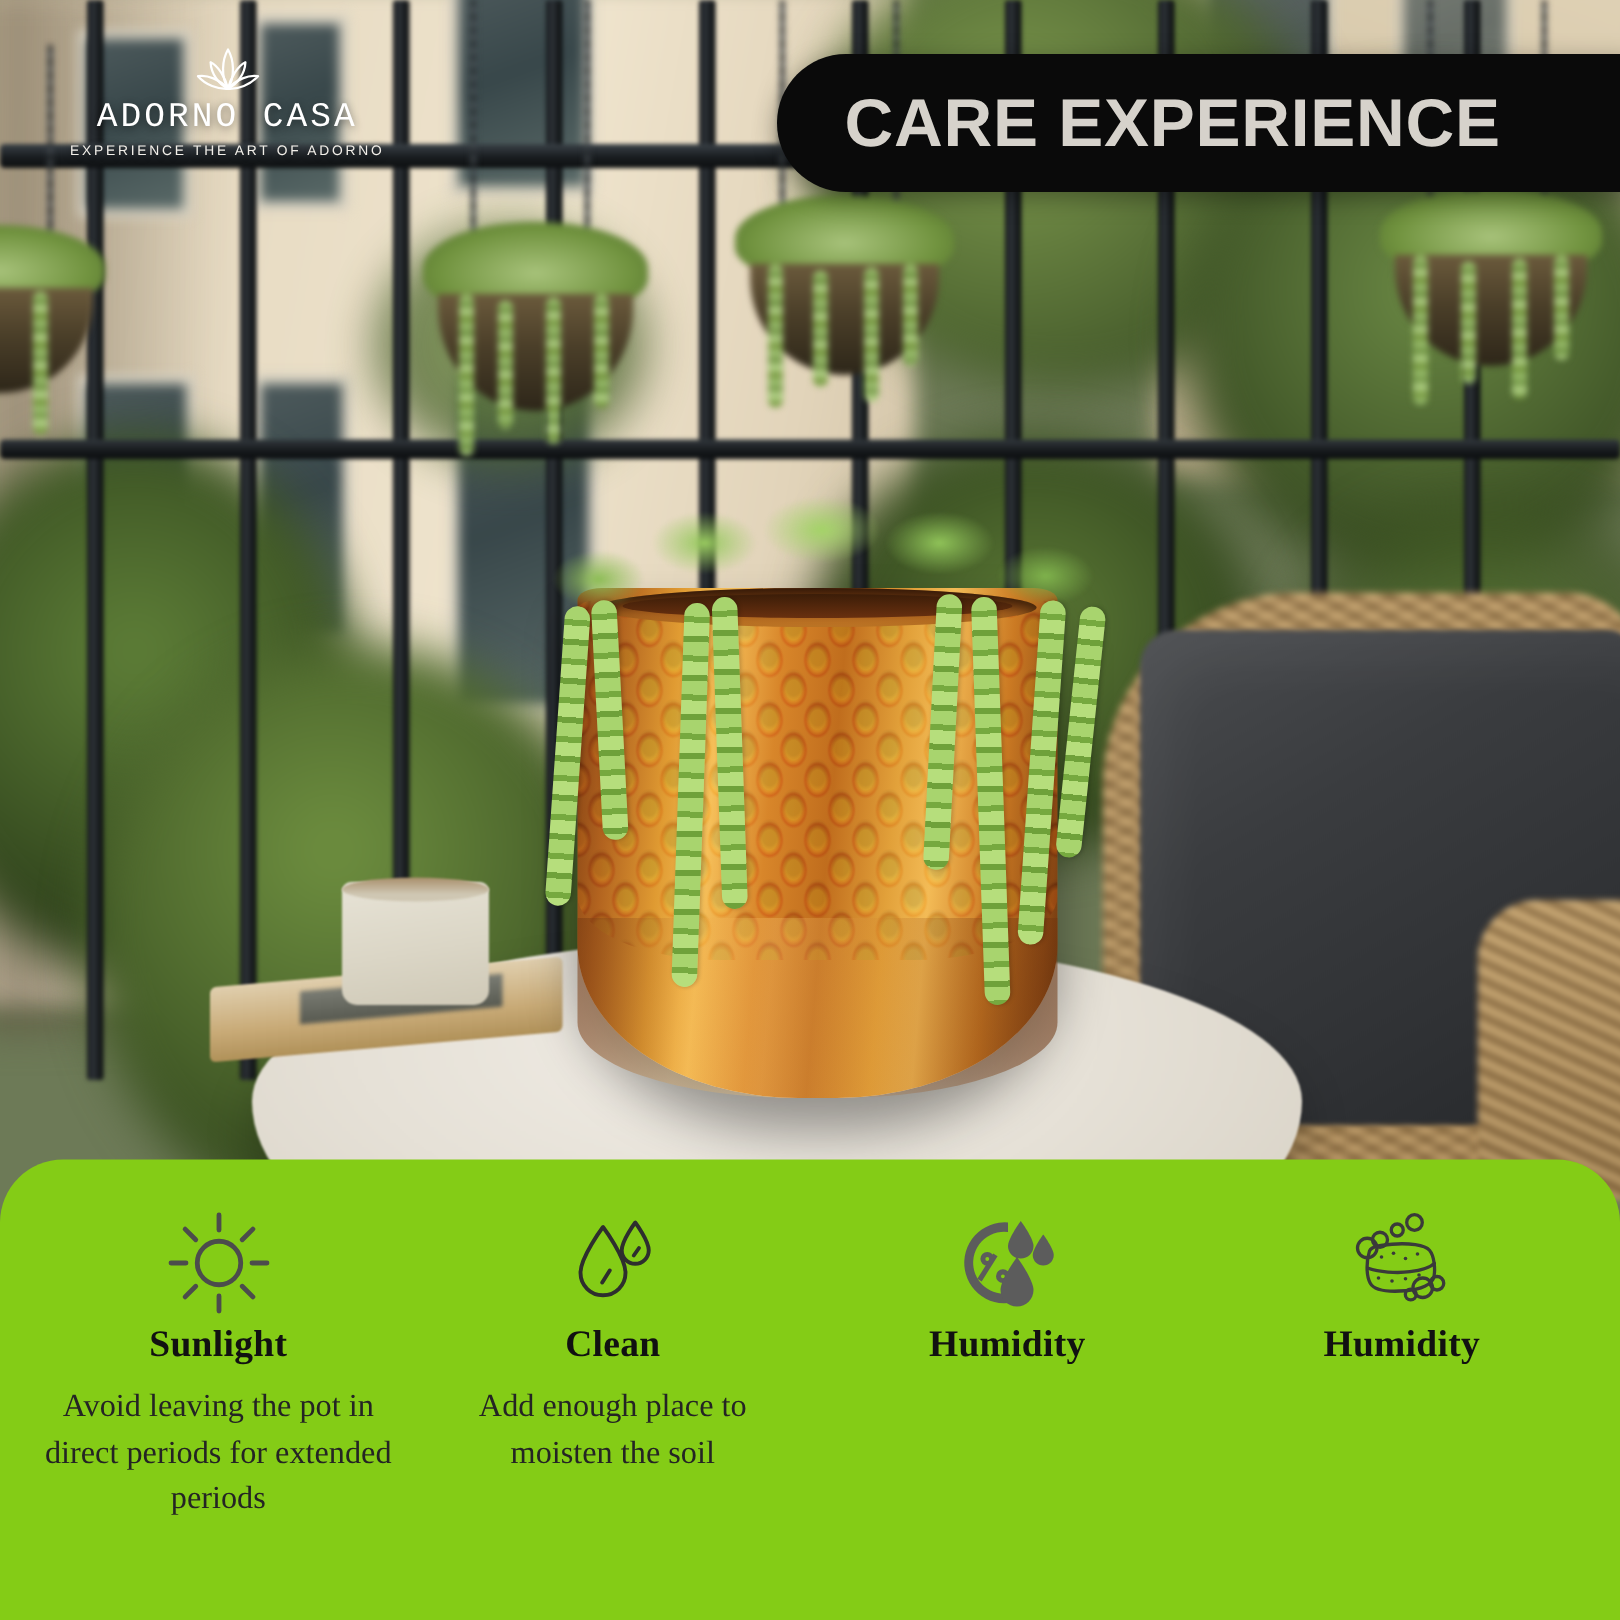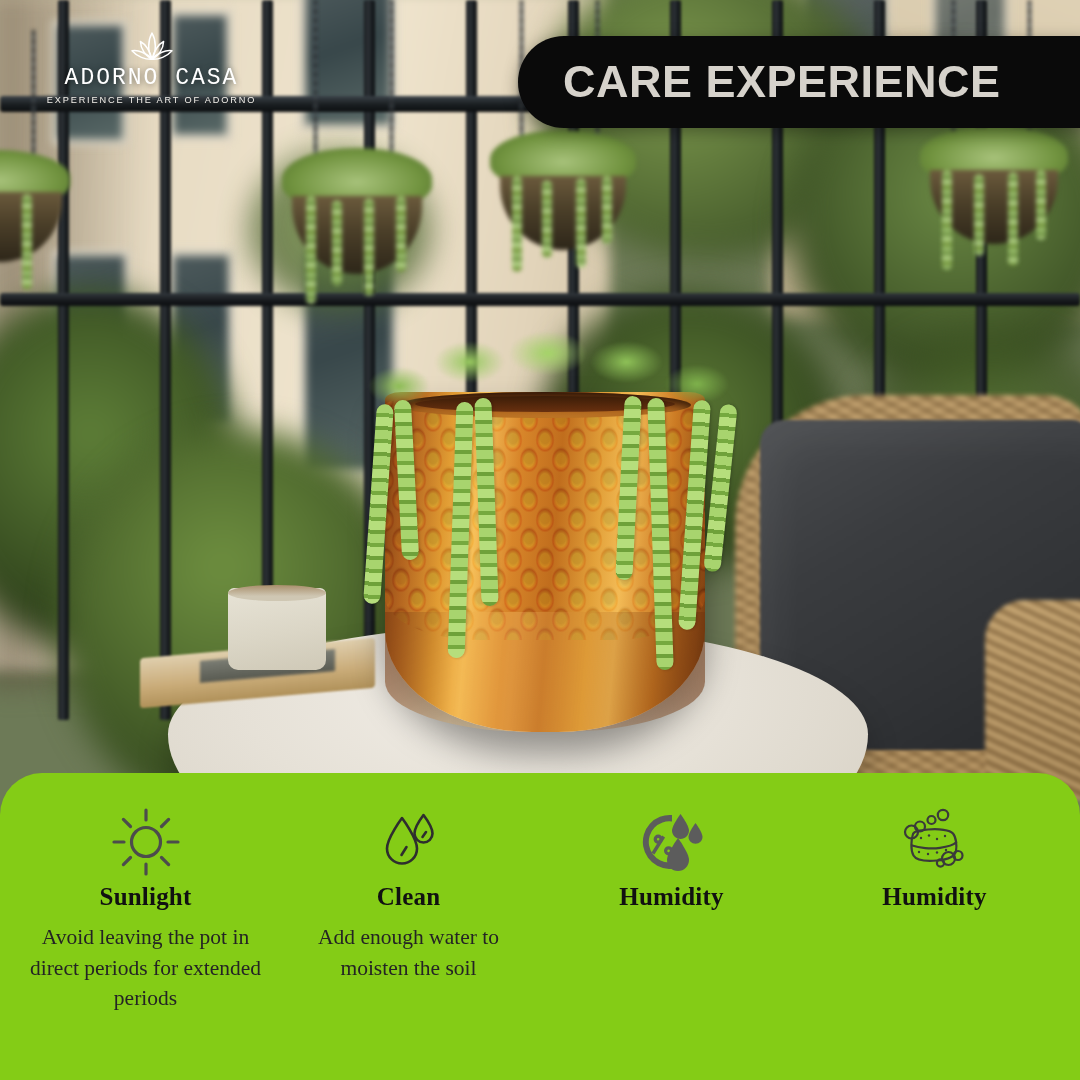--- a/index.html
+++ b/index.html
@@ -514,21 +514,21 @@
         <svg width="72" height="72" viewBox="0 0 72 72">
           <g fill="none" stroke="#2e2e2e" stroke-width="2.6" stroke-linecap="round" stroke-linejoin="round">
             <path d="M29 12 C29 12 14 32 14 42.5 C14 51 20.7 57.5 29 57.5 C37.3 57.5 44 51 44 42.5 C44 32 29 12 29 12 Z"></path>
             <path d="M28.5 49 L33.5 41"></path>
             <path d="M50.5 9 C50.5 9 41.5 21 41.5 27.5 C41.5 32.5 45.6 36.5 50.5 36.5 C55.4 36.5 59.5 32.5 59.5 27.5 C59.5 21 50.5 9 50.5 9 Z"></path>
             <path d="M49.5 31 L53 26"></path>
           </g>
         </svg>
       </div>
       <div class="col-title">Clean</div>
-      <div class="col-body">Add enough water to moisten the soil</div>
+      <div class="col-body">Add enough place to moisten the soil</div>
     </div>
 
     <div class="col">
       <div class="col-icon">
         <svg width="72" height="72" viewBox="0 0 72 72">
           <g fill="#5c5c5c">
             <path d="M36 9 A27 27 0 1 0 45 60.5 L42.5 54.3 A20.6 20.6 0 1 1 36 15.4 Z"></path>
             <path d="M22.2 28.6 a4.6 4.6 0 1 1 0 9.2 a4.6 4.6 0 1 1 0 -9.2 Z M22.2 32 a1.3 1.3 0 1 0 0 2.6 a1.3 1.3 0 1 0 0 -2.6 Z" fill-rule="evenodd"></path>
             <rect x="20.6" y="29" width="3.4" height="20" transform="rotate(32 22.3 39)"></rect>
             <path d="M32.6 40.2 a4.6 4.6 0 1 1 0 9.2 a4.6 4.6 0 1 1 0 -9.2 Z M32.6 43.6 a1.3 1.3 0 1 0 0 2.6 a1.3 1.3 0 1 0 0 -2.6 Z" fill-rule="evenodd"></path>

